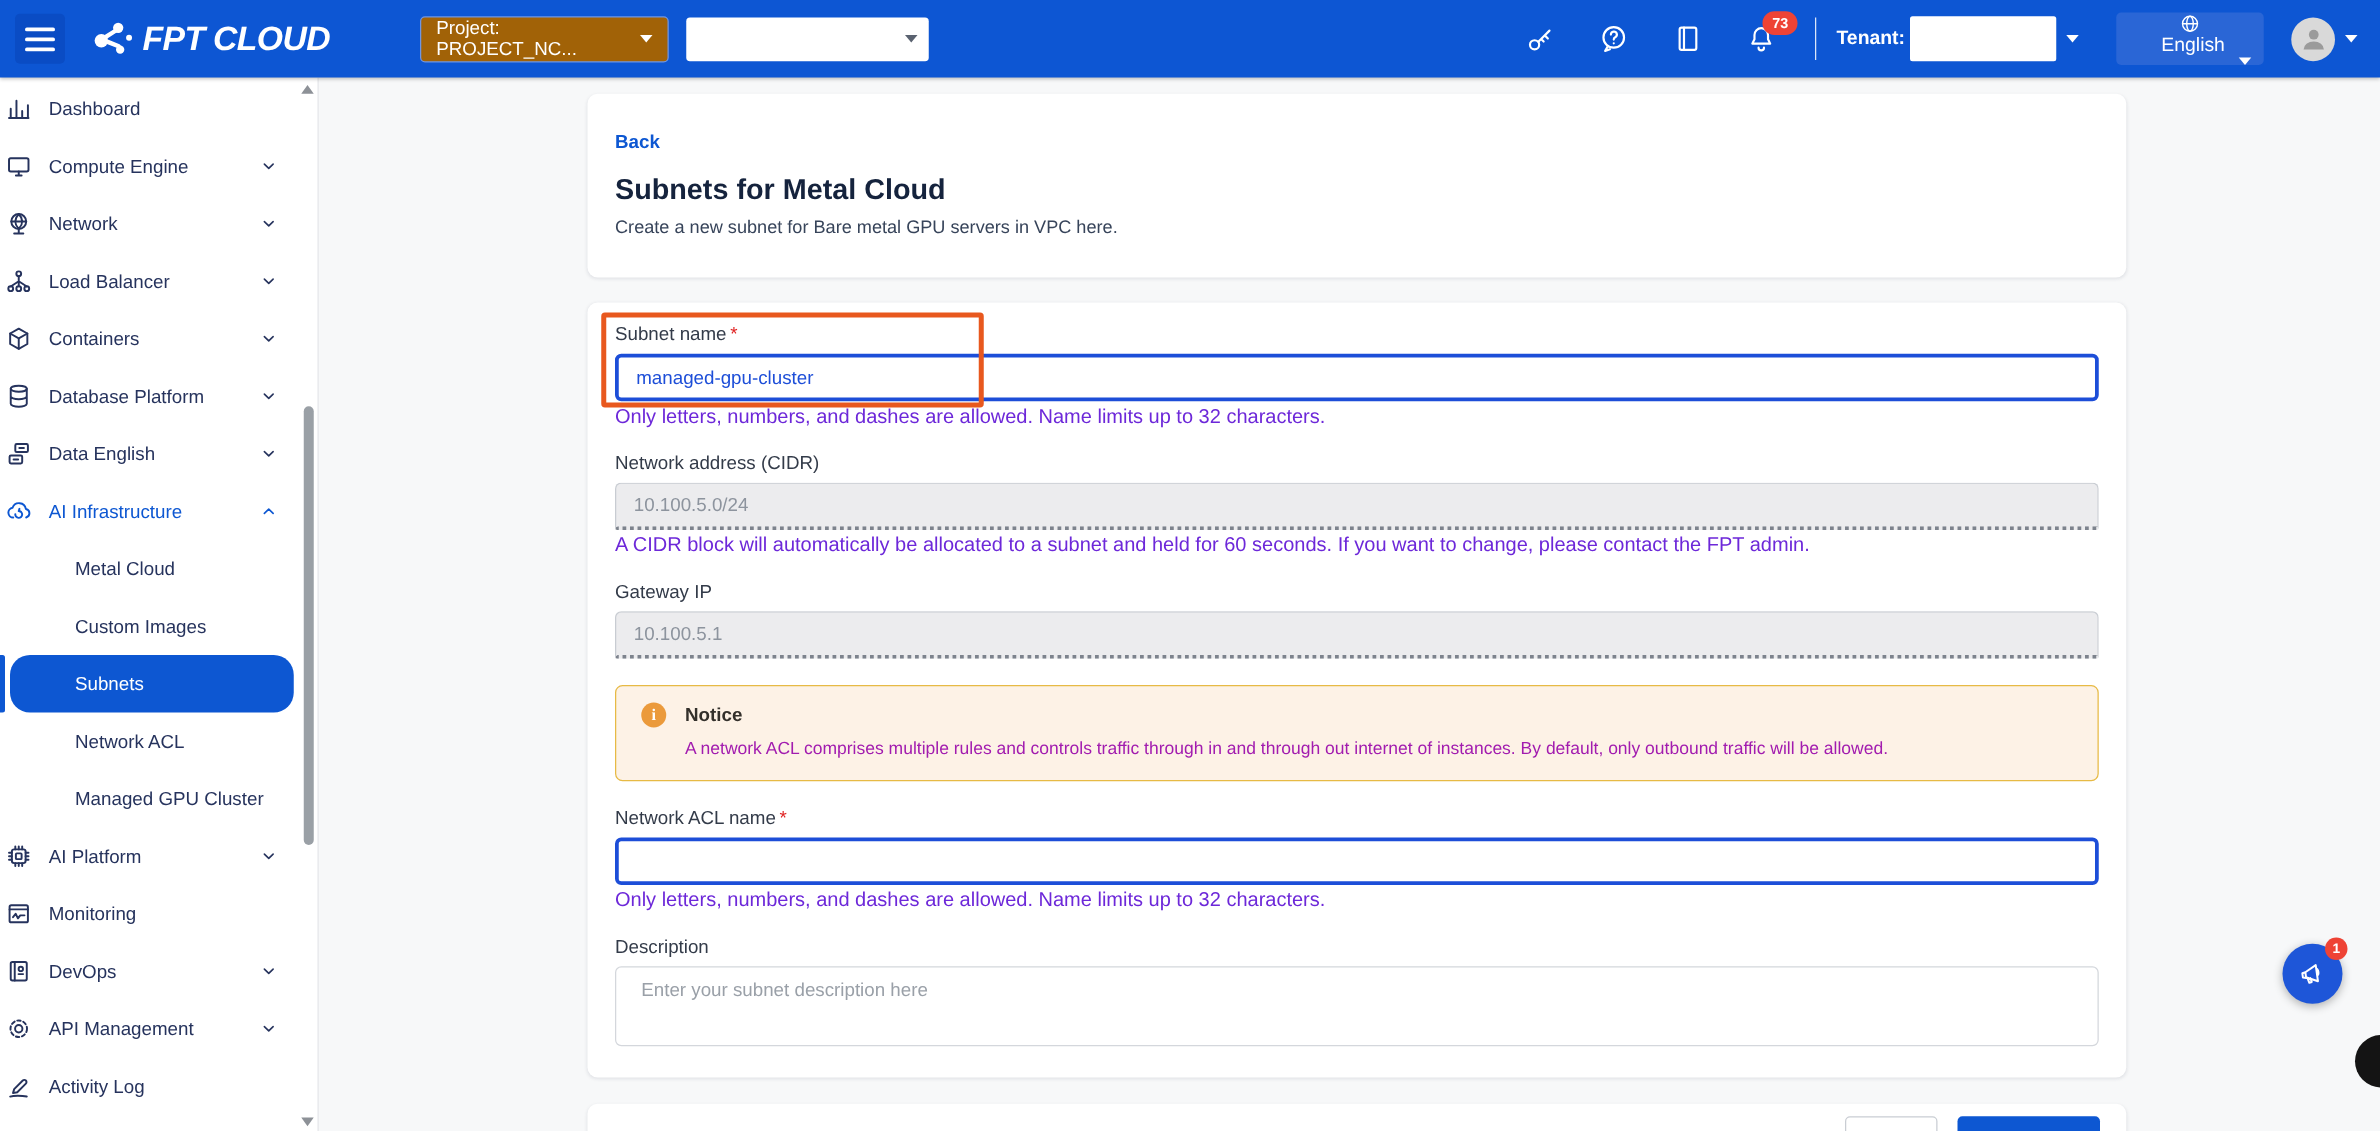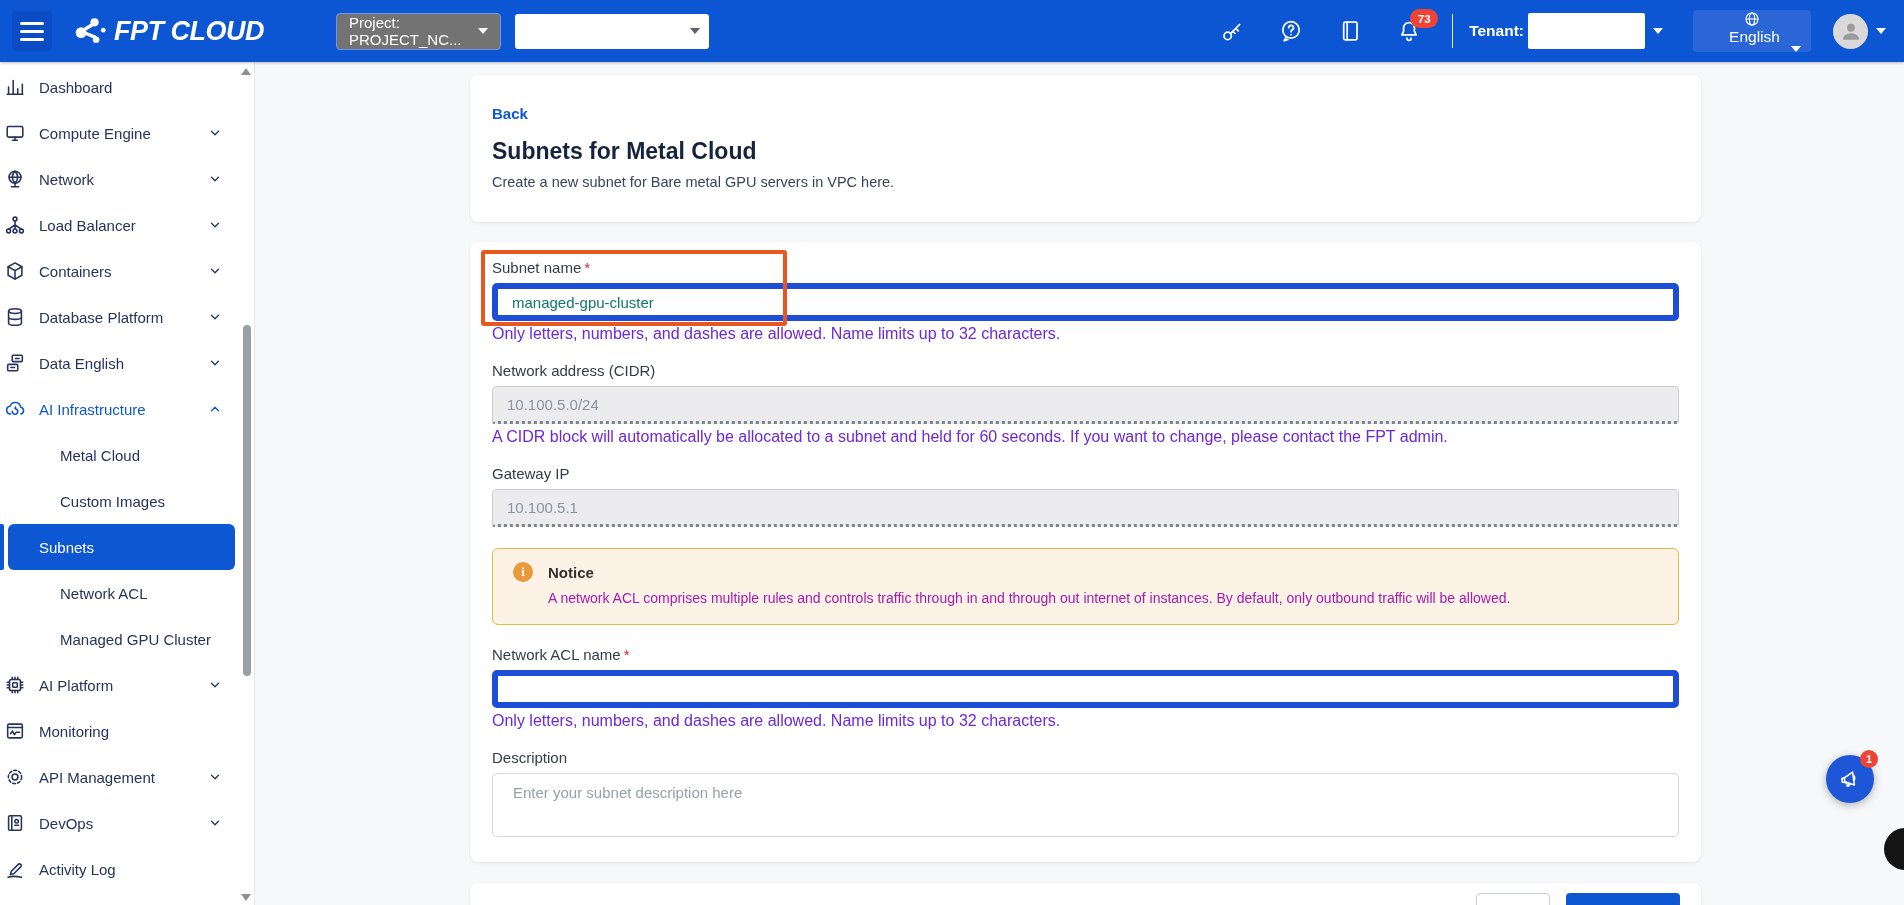--- a/index.html
+++ b/index.html
@@ -8,21 +8,21 @@
 
   
   .navbar { position:absolute; left:0; top:0; width:1904px; height:62px; background:#0d56d3;
             display:flex; align-items:center; z-index:50; box-shadow:0 1px 3px rgba(0,0,0,.25); }
   .hamburger { width:40px; height:40px; margin-left:12px; display:flex; flex-direction:column;
                justify-content:center; gap:5px; cursor:pointer; background:#0a4cc4; border-radius:4px; padding:0 8px; }
   .hamburger span { display:block; height:3px; background:#fff; border-radius:2px; }
   .logo { display:flex; align-items:center; margin-left:18px; }
   .logo svg { width:38px; height:38px; }
   .logo-text { color:#fff; font-size:27px; font-weight:bold; font-style:italic; letter-spacing:-.5px; margin-left:6px; }
-  .project-btn { margin-left:72px; width:165px; height:37px; background:#737373; border:1px solid #6e96e6;
+  .project-btn { margin-left:72px; width:199px; height:37px; background:#a16207; border:1px solid #6e96e6;
                  border-radius:4px; display:flex; align-items:center; padding:0 12px; color:#fff; font-size:15px; cursor:pointer; }
   .caret-down-white { width:0; height:0; border-left:5px solid transparent; border-right:5px solid transparent;
                       border-top:6px solid #fff; }
   .caret-down-dark  { width:0; height:0; border-left:5px solid transparent; border-right:5px solid transparent;
                       border-top:6px solid #5a6270; }
   .project-btn .caret-down-white { margin-left:auto; }
   .vpc-select { margin-left:14px; width:194px; height:35px; background:#fff; border-radius:3px;
                 display:flex; align-items:center; justify-content:flex-end; padding-right:9px; cursor:pointer; }
   .nav-right { margin-left:auto; display:flex; align-items:center; padding-right:18px; }
   .nav-icon { width:26px; height:26px; margin-left:33px; cursor:pointer; position:relative; }
@@ -54,43 +54,43 @@
   .side-item .s-icon svg { width:22px; height:22px; stroke:#26335d; fill:none; stroke-width:1.7;
                            stroke-linecap:round; stroke-linejoin:round; }
   .side-item .s-label { margin-left:13px; white-space:nowrap; }
   .side-item .chev { position:absolute; right:32px; width:14px; height:14px; }
   .side-item .chev svg { width:14px; height:14px; stroke:#26335d; fill:none; stroke-width:2.2;
                          stroke-linecap:round; stroke-linejoin:round; }
   .side-item.active-parent { color:#0d57d2; }
   .side-item.active-parent .s-icon svg,
   .side-item.active-parent .chev svg { stroke:#0d57d2; }
   .side-item.indent { padding-left:47px; }
-  .side-item.selected { background:#0d57d2; color:#fff; border-radius:6px; margin:0 19px 0 8px;
-                        padding-left:18px; height:46px; }
+  .side-item.selected { background:#0d57d2; color:#fff; border-radius:16px; margin:0 19px 0 8px;
+                        padding-left:39px; height:46px; }
   .active-bar { position:absolute; left:0; top:462px; width:4px; height:46px; background:#0d57d2; border-radius:0 2px 2px 0; }
   .side-scroll { position:absolute; right:3px; top:263px; width:8px; height:351px; background:#9aa0a6; border-radius:4px; }
   .scroll-arrow-up, .scroll-arrow-down { position:absolute; right:3px; width:0; height:0;
       border-left:5px solid transparent; border-right:5px solid transparent; }
   .scroll-arrow-up { top:6px; border-bottom:7px solid #8d9197; }
   .scroll-arrow-down { bottom:4px; border-top:7px solid #8d9197; }
 
   
   .main { position:absolute; left:255px; top:62px; width:1649px; height:843px; background:#f7f8f9; overflow:hidden; }
   .card { position:absolute; left:215px; width:1231px; background:#fff; border-radius:8px;
           box-shadow:0 1px 3px rgba(20,30,60,.10); }
   .card-header { top:13px; height:147px; padding:30px 22px 0 22px; }
   .back-link { color:#0d57d2; font-size:15px; font-weight:bold; cursor:pointer; display:inline-block; }
   .page-title { margin-top:15px; font-size:23px; font-weight:bold; color:#15233d; }
   .page-subtitle { margin-top:9px; font-size:14.5px; color:#37445a; }
 
   .card-form { top:180px; height:620px; padding:17px 22px 0 22px; }
   .f-label { font-size:15px; color:#333b49; font-weight:500; height:18px; line-height:18px; }
   .req { color:#e02424; margin-left:3px; }
-  .f-input { margin-top:6px; width:100%; height:38px; border:6px solid #1d4ed8; border-radius:5px;
-             padding:0 14px; font-size:15px; color:#0f766e; background:#fff; outline:none;
+  .f-input { margin-top:6px; width:100%; height:38px; border:3px solid #1d4ed8; border-radius:5px;
+             padding:0 14px; font-size:15px; color:#1d4ed8; background:#fff; outline:none;
              font-family:"Liberation Sans", sans-serif; }
   .f-input::placeholder, .f-textarea::placeholder { color:#9aa0a8; }
   .f-input.disabled { background:#ececee; border:1px solid #c8ccd2; border-bottom:3px dotted #7d838d;
                       color:#8d949e; border-radius:5px 5px 2px 2px; }
   .f-helper { margin-top:6px; font-size:16px; color:#6d28d9; height:14px; line-height:14px; }
   .f-group { margin-bottom:21px; position:relative; }
   .annotation-box { position:absolute; left:-11px; top:-9px; width:306px; height:76px;
                     border:4px solid #e8581e; border-radius:3px; pointer-events:none; z-index:5; }
   .notice { margin-bottom:21px; background:#fdf2e6; border:1.5px solid #e7ba45; border-radius:6px;
             padding:13px 20px 15px 20px; height:77px; }
@@ -352,40 +352,40 @@
           <rect x="4" y="4.5" width="16" height="15" rx="1.5"></rect>
           <path d="M4 8.2h16 M7 15l2.3-3 2 4 2-2.6H17"></path>
         </svg>
       </span>
     <span class="s-label">Monitoring</span>
   </div>
 
   <div class="side-item">
     <span class="s-icon">
         <svg viewBox="0 0 24 24">
-          <circle cx="12" cy="12" r="3.2"></circle>
-          <circle cx="12" cy="12" r="7.2" stroke-dasharray="3 2.4"></circle>
-        </svg>
-      </span>
-    <span class="s-label">API Management</span>
-    <span class="chev"><svg viewBox="0 0 24 24">
-          <path d="M6 9l6 6 6-6"></path>
-        </svg></span>
-  </div>
-
-  <div class="side-item">
-    <span class="s-icon">
-        <svg viewBox="0 0 24 24">
           <rect x="5" y="4" width="14" height="16" rx="1.5"></rect>
           <path d="M8.5 4v16"></path>
           <circle cx="13.8" cy="10" r="1.9"></circle>
           <path d="M11.8 14.5h4"></path>
         </svg>
       </span>
     <span class="s-label">DevOps</span>
+    <span class="chev"><svg viewBox="0 0 24 24">
+          <path d="M6 9l6 6 6-6"></path>
+        </svg></span>
+  </div>
+
+  <div class="side-item">
+    <span class="s-icon">
+        <svg viewBox="0 0 24 24">
+          <circle cx="12" cy="12" r="3.2"></circle>
+          <circle cx="12" cy="12" r="7.2" stroke-dasharray="3 2.4"></circle>
+        </svg>
+      </span>
+    <span class="s-label">API Management</span>
     <span class="chev"><svg viewBox="0 0 24 24">
           <path d="M6 9l6 6 6-6"></path>
         </svg></span>
   </div>
 
   <div class="side-item">
     <span class="s-icon">
         <svg viewBox="0 0 24 24">
           <path d="M8 14.5L15.5 7a1.9 1.9 0 0 1 2.7 2.7L10.7 17.2 7 18z M4.5 21c3-1 10-1 14.5 0"></path>
         </svg>

